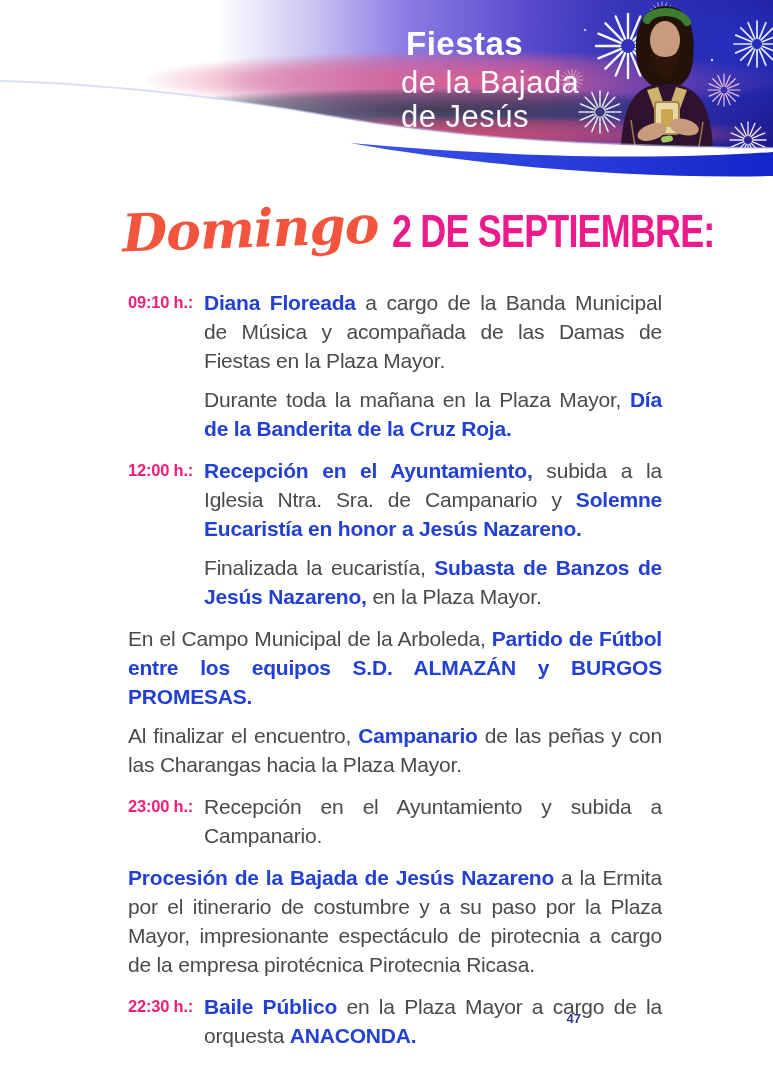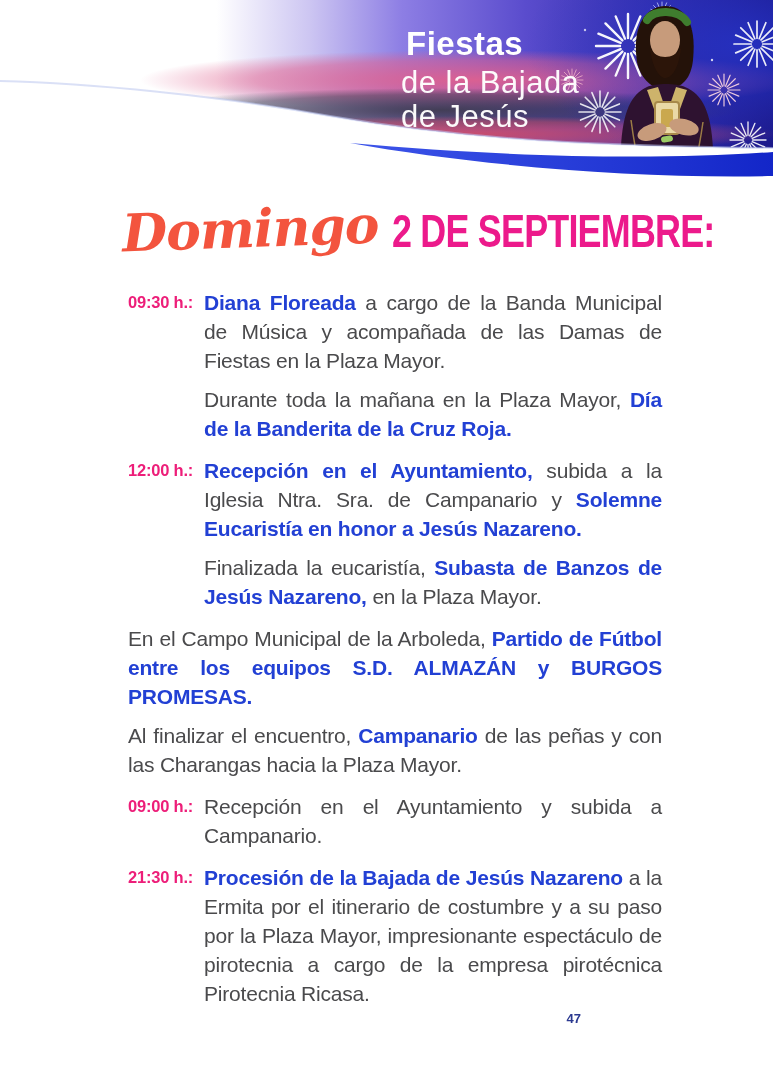--- a/index.html
+++ b/index.html
@@ -136,48 +136,53 @@
     </g>
   </svg>
 
   <div class="title-row">
     <span class="title-script">Domingo</span>
     <span class="title-main">2 DE SEPTIEMBRE:</span>
   </div>
 
   <div class="schedule">
       <div class="entry">
-        <div class="time">09:30 h.:</div>
+        <div class="time">09:10 h.:</div>
         <div class="entry-body">
           <p><span class="run-strong">Diana Floreada</span><span class="run-plain"> a cargo de la Banda Municipal de Música y acompañada de las Damas de Fiestas en la Plaza Mayor.</span></p>
           <p><span class="run-plain">Durante toda la mañana en la Plaza Mayor, </span><span class="run-strong">Día de la Banderita de la Cruz Roja.</span></p>
         </div>
       </div>
       <div class="entry">
         <div class="time">12:00 h.:</div>
         <div class="entry-body">
           <p><span class="run-strong">Recepción en el Ayuntamiento,</span><span class="run-plain"> subida a la Iglesia Ntra. Sra. de Campanario y </span><span class="run-strong">Solemne Eucaristía en honor a Jesús Nazareno.</span></p>
           <p><span class="run-plain">Finalizada la eucaristía, </span><span class="run-strong">Subasta de Banzos de Jesús Nazareno,</span><span class="run-plain"> en la Plaza Mayor.</span></p>
         </div>
       </div>
       <div class="entry">
         <div class="entry-body">
           <p><span class="run-plain">En el Campo Municipal de la Arboleda, </span><span class="run-strong">Partido de Fútbol entre los equipos S.D. ALMAZÁN y BURGOS PROMESAS.</span></p>
           <p><span class="run-plain">Al finalizar el encuentro, </span><span class="run-strong">Campanario</span><span class="run-plain"> de las peñas y con las Charangas hacia la Plaza Mayor.</span></p>
         </div>
       </div>
       <div class="entry">
-        <div class="time">09:00 h.:</div>
+        <div class="time">23:00 h.:</div>
         <div class="entry-body">
           <p><span class="run-plain">Recepción en el Ayuntamiento y subida a Campanario.</span></p>
         </div>
       </div>
       <div class="entry">
-        <div class="time">21:30 h.:</div>
         <div class="entry-body">
           <p><span class="run-strong">Procesión de la Bajada de Jesús Nazareno</span><span class="run-plain"> a la Ermita por el itinerario de costumbre y a su paso por la Plaza Mayor, impresionante espectáculo de pirotecnia a cargo de la empresa pirotécnica </span><span class="run-italic">Pirotecnia Ricasa</span><span class="run-plain">.</span></p>
+        </div>
+      </div>
+      <div class="entry">
+        <div class="time">22:30 h.:</div>
+        <div class="entry-body">
+          <p><span class="run-strong">Baile Público</span><span class="run-plain"> en la Plaza Mayor a cargo de la orquesta </span><span class="run-strong">ANACONDA.</span></p>
         </div>
       </div>
     </div>
 
   <div class="page-number">47</div>
 
 </div>
 
 </body></html>

